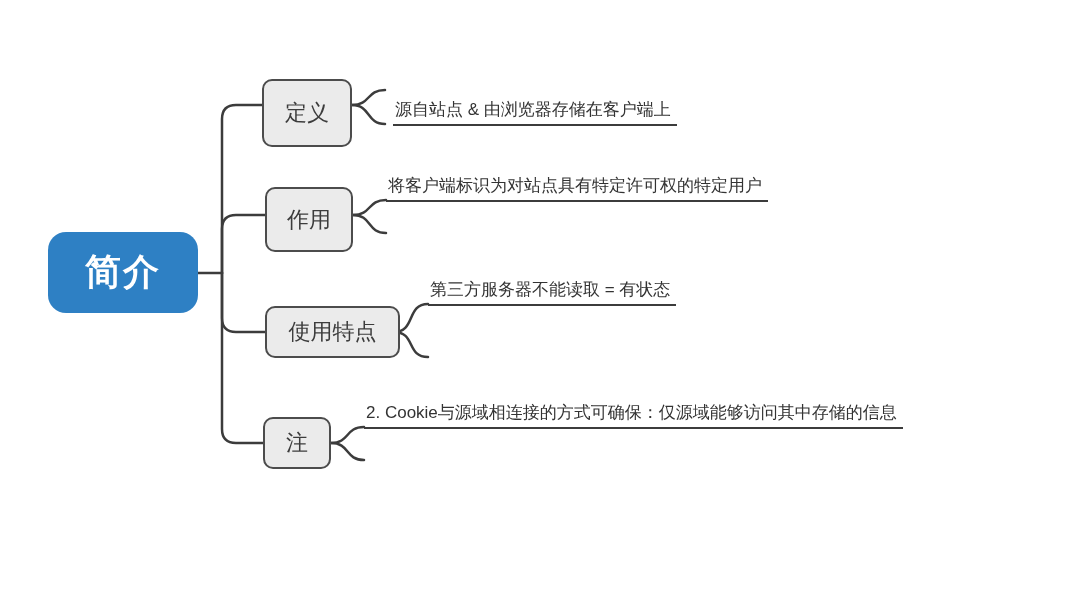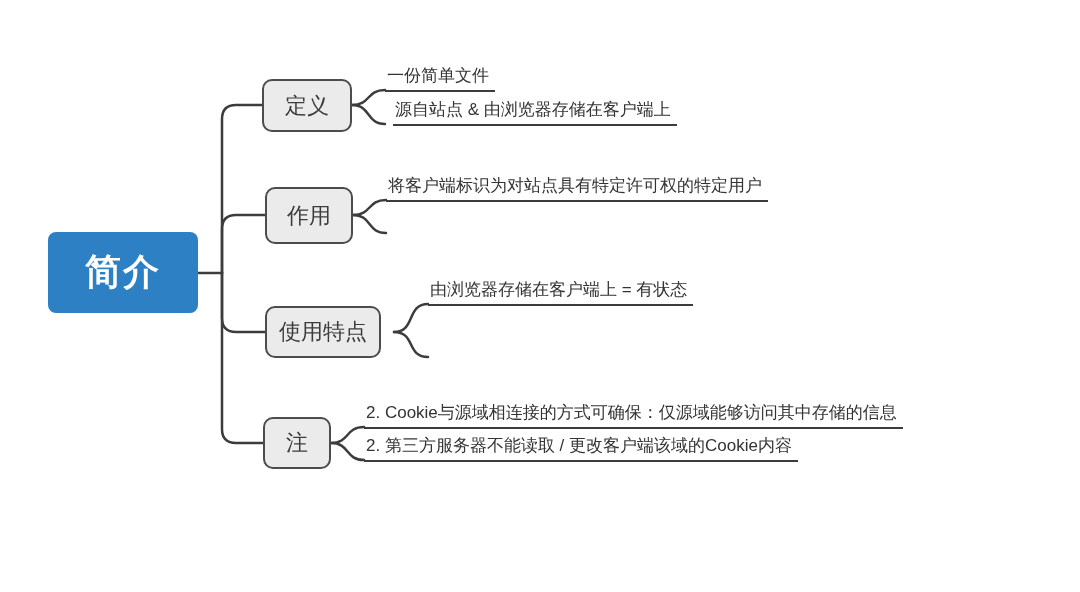--- a/index.html
+++ b/index.html
@@ -27,21 +27,21 @@
     fill:none;
     stroke:var(--line);
     stroke-width:2.5;
     stroke-linecap:round;
     stroke-linejoin:round;
   }
   .root{
     position:absolute;
     left:48px;top:232px;width:150px;height:81px;
     background:var(--root-fill);
-    border-radius:8px;
+    border-radius:18px;
     display:flex;align-items:center;justify-content:center;
     color:var(--root-text);
     font-size:36px;font-weight:bold;
     letter-spacing:2px;
     box-sizing:border-box;
   }
   .branch{
     position:absolute;
     background:var(--branch-fill);
     border:2px solid var(--branch-border);
@@ -87,28 +87,26 @@
 
     <path d="M 394 332 C 416 332 406 304 428 304"></path>
     <path d="M 394 332 C 416 332 406 357 428 357"></path>
 
     <path d="M 331 443 C 350 443 345 427 364 427"></path>
     <path d="M 331 443 C 350 443 345 460 364 460"></path>
   </svg>
 
   <div class="root">简介</div>
 
-  <div class="branch" style="left:262px;top:79px;width:90px;height:53px">定义</div>
-  <div class="branch" style="left:265px;top:187px;width:88px;height:57px">作用</div>
-  <div class="branch" style="left:265px;top:306px;width:116px;height:52px">使用特点</div>
+  <div class="branch" style="left:262px;top:79px;width:90px;height:68px">定义</div>
+  <div class="branch" style="left:265px;top:187px;width:88px;height:65px">作用</div>
+  <div class="branch" style="left:265px;top:306px;width:135px;height:52px">使用特点</div>
   <div class="branch" style="left:263px;top:417px;width:68px;height:52px">注</div>
 
-  <div class="leaf" style="left:385px;top:65px">一份简单文件</div>
   <div class="leaf" style="left:393px;top:99px">源自站点 &amp; 由浏览器存储在客户端上</div>
 
   <div class="leaf" style="left:386px;top:175px">将客户端标识为对站点具有特定许可权的特定用户</div>
 
-  <div class="leaf" style="left:428px;top:279px">由浏览器存储在客户端上 = 有状态</div>
+  <div class="leaf" style="left:428px;top:279px">第三方服务器不能读取 = 有状态</div>
 
   <div class="leaf" style="left:364px;top:402px">2. Cookie与源域相连接的方式可确保：仅源域能够访问其中存储的信息</div>
-  <div class="leaf" style="left:364px;top:435px">2. 第三方服务器不能读取 / 更改客户端该域的Cookie内容</div>
 
 </div>
 
 </body></html>

